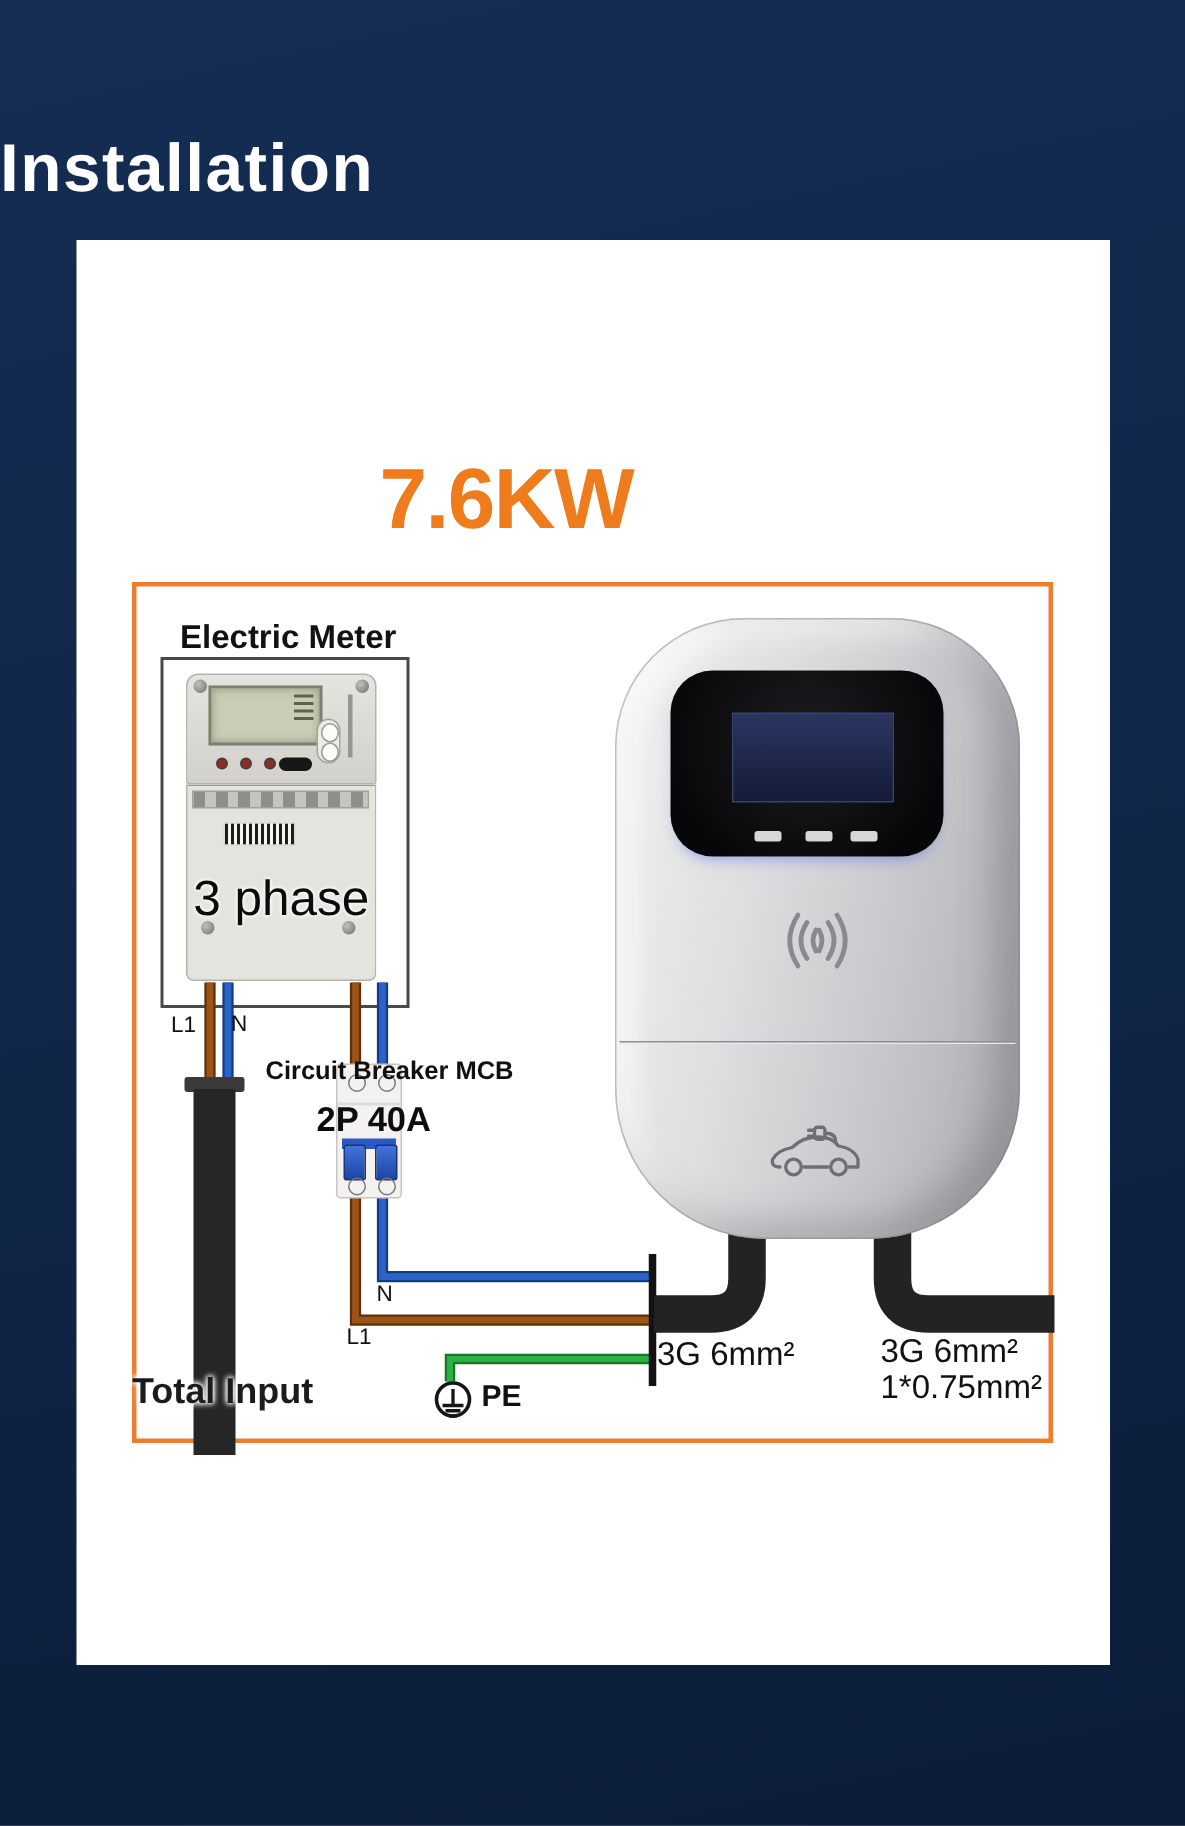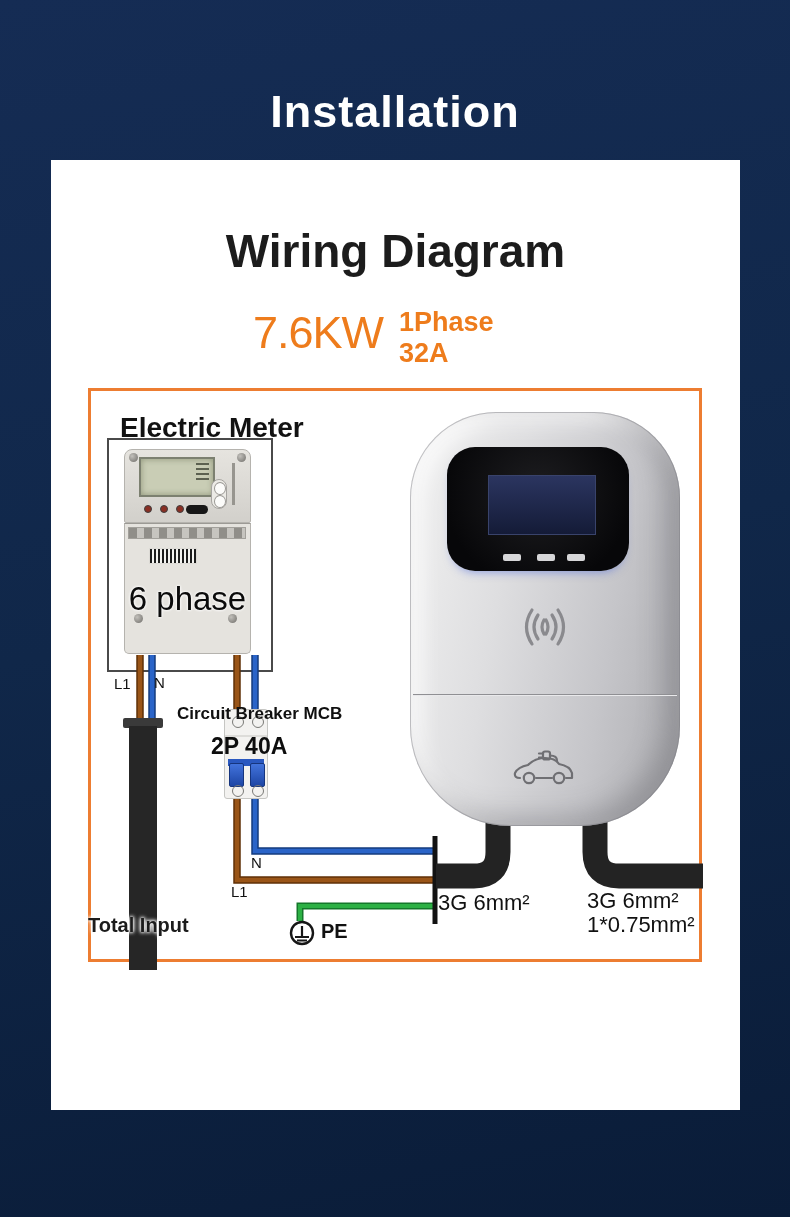--- a/index.html
+++ b/index.html
@@ -1,35 +1,35 @@
 <!DOCTYPE html>
 <html><head>
 <meta charset="utf-8">
 <style>
   html,body{margin:0;padding:0;background:#0a1c38;}
   .stage{position:relative;width:790px;height:1217px;overflow:hidden;
          background:linear-gradient(168deg,#152c54 0%,#102749 48%,#0a1c38 100%);
          font-family:"Liberation Sans",sans-serif;}
   .abs{position:absolute;}
 
-  .main-title{left:0;top:86px;width:790px;text-align:center;color:#ffffff;
+  .main-title{left:0;top:86px;width:790px;color:#ffffff;
               font-size:45px;font-weight:700;letter-spacing:1px;z-index:1;}
   .card{left:51px;top:160px;width:689px;height:950px;background:#ffffff;z-index:1;}
   .diagram-title{left:51px;top:224px;width:689px;text-align:center;color:#1c1c1c;
                  font-size:46px;font-weight:700;z-index:3;}
   .power-row{left:253px;top:303px;display:flex;align-items:flex-start;gap:16px;z-index:3;}
-  .power-big{font-size:45px;font-weight:400;line-height:60px;letter-spacing:-1px;text-align:right;}
+  .power-big{font-size:57px;font-weight:700;line-height:60px;letter-spacing:-1px;text-align:right;}
   .power-side{display:flex;flex-direction:column;font-size:27px;font-weight:600;
               line-height:31px;padding-top:4px;}
 
   .wiring-box{left:88px;top:388px;width:614px;height:574px;box-sizing:border-box;
               border:3px solid #ED7D31;z-index:2;}
 
   
-  .meter-label{left:120px;top:412px;font-size:28px;font-weight:700;color:#121212;z-index:3;}
+  .meter-label{left:120px;top:412px;font-size:22px;font-weight:700;color:#121212;z-index:3;}
   .meter-frame{left:107px;top:438px;width:166px;height:234px;box-sizing:border-box;
                background:#fff;border:2px solid #4a4a4a;z-index:3;}
   .meter-body{left:124px;top:449px;width:127px;height:205px;z-index:3;}
   .m-upper{position:absolute;left:0;top:0;width:127px;height:74px;box-sizing:border-box;
            background:linear-gradient(#e6e4df,#d2d0cb);border:1px solid #b5b3ae;
            border-radius:8px 8px 2px 2px;}
   .m-screw{position:absolute;width:9px;height:9px;border-radius:50%;
            background:radial-gradient(circle at 35% 35%,#c2c0bb,#6e6c68);}
   .m-lcd{position:absolute;left:15px;top:8px;width:76px;height:40px;box-sizing:border-box;
          background:#c9cdb5;border:2px solid #7c8070;box-shadow:inset 0 0 6px rgba(55,65,35,.4);}
@@ -83,41 +83,36 @@
                 box-shadow:0 1px 0 #e9e9eb;}
   .charger-panel{position:absolute;left:37px;top:35px;width:182px;height:124px;border-radius:28px;
                  background:radial-gradient(circle at 50% 38%,#1e1e21,#070709 78%);
                  box-shadow:0 6px 10px -5px rgba(70,100,220,.55);}
   .charger-screen{position:absolute;left:41px;top:28px;width:108px;height:60px;box-sizing:border-box;
                   background:linear-gradient(#2b3560,#141b37);border:1px solid #39436b;}
   .charger-led{position:absolute;top:107px;width:18px;height:7px;border-radius:2px;background:#d7d7d9;}
   .icon-svg{z-index:6;}
 
   .lbl-pe{left:321px;top:920px;font-size:20px;font-weight:700;color:#111;z-index:7;}
-  .lbl-total{left:88px;top:914px;font-size:20px;font-weight:600;color:#1c1c1c;z-index:7;
+  .lbl-total{left:88px;top:914px;font-size:24px;font-weight:600;color:#1c1c1c;z-index:7;
              text-shadow:0 0 3px #fff,0 0 4px #fff,0 0 5px #fff;}
   .lbl-spec{font-size:22px;color:#111;z-index:7;line-height:24px;}
 </style>
 </head>
 <body>
 
 <div class="stage">
 
   <div class="abs main-title">Installation</div>
 
   <div class="abs card"></div>
 
-  <div class="abs diagram-title">Wiring Diagram</div>
 
   <div class="abs power-row">
     <span class="power-big" style="color:#EE7C1C">7.6KW</span>
-    <span class="power-side" style="color:#EE7C1C">
-      <span>1Phase</span>
-      <span>32A</span>
-    </span>
   </div>
 
   <div class="abs wiring-box"></div>
 
   <div class="abs meter-label">Electric Meter</div>
   <div class="abs meter-frame"></div>
   <div class="abs meter-body">
     <div class="m-upper"></div>
     <div class="m-screw" style="left:5px;top:4px"></div>
     <div class="m-screw" style="left:113px;top:4px"></div>
@@ -132,21 +127,21 @@
       <div class="m-oval" style="top:2px"></div>
       <div class="m-oval" style="top:15px"></div>
     </div>
     <div class="m-slot"></div>
     <div class="m-lower"></div>
     <div class="m-terms"></div>
     <div class="m-barcode"></div>
     <div class="m-screw" style="left:10px;top:165px"></div>
     <div class="m-screw" style="left:104px;top:165px"></div>
   </div>
-  <div class="abs meter-overlay" style="top:580px">6 phase</div>
+  <div class="abs meter-overlay" style="top:580px">3 phase</div>
   <div class="abs small-bold" style="left:114px;top:675px">L1</div>
   <div class="abs small-bold" style="left:154px;top:674px">N</div>
 
   <div class="abs mcb-label">Circuit Breaker MCB</div>
   <div class="abs breaker">
     <div class="b-screw" style="left:7px;top:6px"></div>
     <div class="b-screw" style="left:27px;top:6px"></div>
     <div class="b-groove"></div>
     <div class="b-bar"></div>
     <div class="b-tog" style="left:4px"></div>

